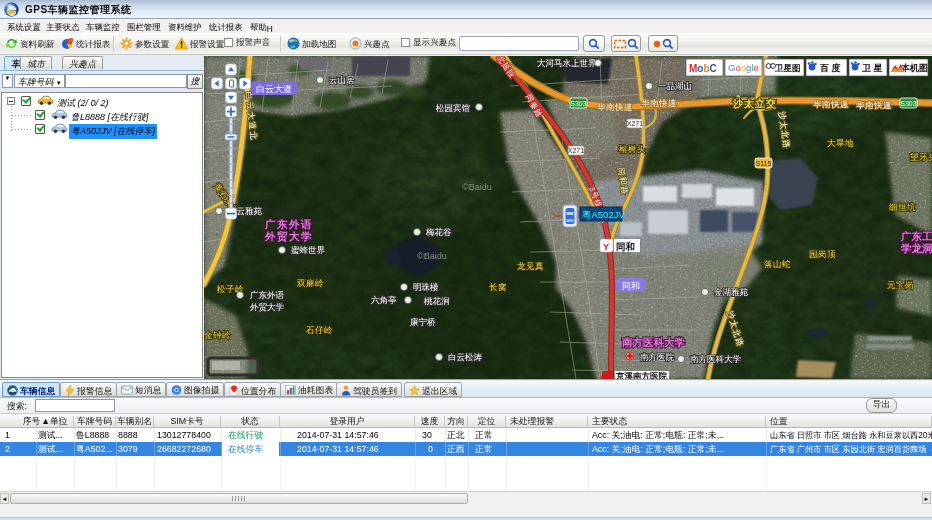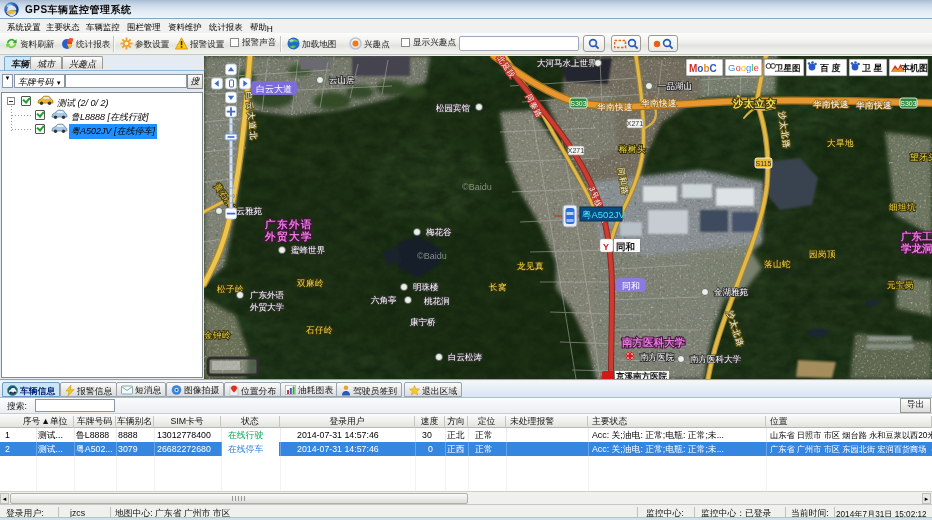--- a/index.html
+++ b/index.html
@@ -99,21 +99,21 @@
           <line x1="10.7" y1="2.3" x2="2.3" y2="10.7"></line>
         </g>
       </g>
       <circle cx="6.5" cy="6.5" r="1.8" fill="#fefbe8"></circle>
     </svg>参数设置</div>
 <div class="tbtn" style="left:175px"><svg width="13" height="13" viewBox="0 0 13 13" style="vertical-align:-3px;margin-right:2px">
       <path d="M6.5,0.8 L12.6,12 H0.4 Z" fill="#f8c818" stroke="#d89010" stroke-width="0.8"></path>
       <rect x="5.8" y="4" width="1.5" height="4.2" fill="#222"></rect>
       <rect x="5.8" y="9.2" width="1.5" height="1.5" fill="#222"></rect>
     </svg>报警设置</div>
-<div class="tbtn" style="left:230px"><span class="ckb"></span>报警声音</div>
+<div class="tbtn" style="left:224px"><span class="ckb"></span>报警声音</div>
 <div class="tsep" style="left:280px"></div>
 <div class="tbtn" style="left:287px"><svg width="13" height="13" viewBox="0 0 13 13" style="vertical-align:-3px;margin-right:2px">
       <circle cx="6.5" cy="6.5" r="6" fill="#2468c8"></circle>
       <path d="M1.5,4 Q4,1.5 8,2.2 Q11,3 11.5,5.5 Q8,4 6,5 Q3,6.5 1.5,4 Z" fill="#58c858"></path>
       <path d="M3,9.5 Q6,8 9,9 Q7.5,11.5 5,11.2 Q3.5,10.8 3,9.5 Z" fill="#58c858"></path>
       <ellipse cx="4.5" cy="3.5" rx="2" ry="1" fill="rgba(255,255,255,0.5)"></ellipse>
     </svg>加载地图</div>
 <div class="tbtn" style="left:349px"><svg width="13" height="13" viewBox="0 0 13 13" style="vertical-align:-3px;margin-right:2px">
       <circle cx="6.5" cy="6.5" r="5.5" fill="none" stroke="#b8c4d4" stroke-width="1.5"></circle>
       <circle cx="6.5" cy="6.5" r="3" fill="#f07818"></circle>
@@ -132,21 +132,21 @@
     </svg></div>
 <div class="qbtn" style="left:648px;width:30px;padding-top:2px"><svg width="10" height="12" viewBox="0 0 10 12" style="vertical-align:-2px">
       <circle cx="5" cy="6" r="3.2" fill="#e86018"></circle>
     </svg><svg width="12" height="12" viewBox="0 0 12 12" style="vertical-align:-2px">
       <circle cx="5" cy="5" r="3.4" fill="none" stroke="#2858b8" stroke-width="1.6"></circle>
       <line x1="7.6" y1="7.6" x2="10.6" y2="10.6" stroke="#2858b8" stroke-width="1.8"></line>
     </svg></div>
 
 <div class="abs" id="leftpanel">
   <div class="ltab active" style="left:4px">车辆</div>
-  <div class="ltab" style="left:30px">城市</div>
+  <div class="ltab" style="left:20px">城市</div>
   <div class="ltab" style="left:62px">兴趣点</div>
   <div class="abs" id="ltabline"></div>
   <div class="abs" id="lsearch">
     <div class="combo" style="left:1px;top:2px;width:11px;height:14px;font-size:6px;text-align:center">▼</div>
     <div class="combo" style="left:13px;top:2px;width:51px;height:14px;font-size:8.8px;padding:2px 0 0 3px">车牌号码 <span style="font-size:6px">▼</span></div>
     <div class="combo" style="left:64px;top:2px;width:122px;height:14px"></div>
     <div style="position:absolute;left:186px;top:2px;width:16px;height:15px;background:linear-gradient(180deg,#fcfcfc,#dcdcda);border:1px solid #888;font-size:8.8px;text-align:center;padding-top:1px">搜</div>
   </div>
   <div class="abs" id="tree">
     <div class="abs" style="left:5px;top:4px;width:8px;height:8px;background:#fff;border:1px solid #888"></div>
@@ -604,21 +604,21 @@
           <path d="M1,10.5 C1,7 3,6 5,6 C7,6 9,7 9,10.5 Z" fill="#2858b8"></path>
         </svg>驾驶员签到</div>
     <div class="btab" style="left:404px"><svg width="11" height="11" viewBox="0 0 11 11" style="vertical-align:-2px;margin-right:2px">
           <path d="M5.5,0.5 L6.9,3.8 10.5,4.1 7.8,6.5 8.6,10 5.5,8.1 2.4,10 3.2,6.5 0.5,4.1 4.1,3.8 Z" fill="#f5c830" stroke="#c89820" stroke-width="0.5"></path>
         </svg>退出区域</div>
   </div>
   <div class="abs" id="bfilter">
     <span class="abs" style="left:7px;top:3px">搜索:</span>
     <span class="abs combo" style="left:35px;top:1px;width:80px;height:13px"></span>
     <span class="abs" style="left:122px;top:18px">已选择：2辆;  在线：2辆;  离线：0辆</span>
-    <span class="abs" style="left:900px;top:0px;width:31px;height:15px;background:linear-gradient(180deg,#fdfdfd,#dcdcda);border:1px solid #999;border-radius:0;text-align:center">导出</span>
+    <span class="abs" style="left:866px;top:0px;width:31px;height:15px;background:linear-gradient(180deg,#fdfdfd,#dcdcda);border:1px solid #999;border-radius:6px;text-align:center">导出</span>
   </div>
   <div class="abs" id="btable">
     <div class="abs" id="bheader">
       <div class="hc" style="left:4px;width:56px">序号</div>
       <div class="hc" style="left:36px;width:38px">▲单位</div>
       <div class="hc" style="left:74px;width:42px">车牌号码</div>
       <div class="hc" style="left:116px;width:38px">车辆别名</div>
       <div class="hc" style="left:154px;width:67px">SIM卡号</div>
       <div class="hc" style="left:221px;width:59px">状态</div>
       <div class="hc" style="left:280px;width:135px">登录用户</div>
@@ -695,29 +695,14 @@
         <div class="abs" style="left:588px;top:0;width:1px;height:35px;background:rgba(0,0,0,0.05)"></div>
         <div class="abs" style="left:766px;top:0;width:1px;height:35px;background:rgba(0,0,0,0.05)"></div>
       </div>
   </div>
   <div class="abs" id="hscroll">
     <div class="abs" style="left:0;top:1px;width:9px;height:11px;background:#e8e8e4;border:1px solid #c0c0ba;font-size:6px;text-align:center;padding-top:2px">◄</div>
     <div class="abs" style="left:10px;top:1px;width:458px;height:11px;background:linear-gradient(180deg,#fafafa,#dcdcd8);border:1px solid #b0b0aa;border-radius:2px"></div>
       <div class="abs" style="left:232px;top:4px;width:14px;height:5px;background:repeating-linear-gradient(90deg,#999 0 1px,transparent 1px 3px)"></div>
     <div class="abs" style="left:922px;top:1px;width:9px;height:11px;background:#e8e8e4;border:1px solid #c0c0ba;font-size:6px;text-align:center;padding-top:2px">►</div>
   </div>
-  <div class="abs" id="statusbar">
-    <span class="abs" style="left:6px;top:3px">登录用户:</span>
-    <span class="abs" style="left:70px;top:3px">jzcs</span>
-    <span class="abs" style="left:115px;top:3px">地图中心: 广东省 广州市 市区</span>
-    <span class="abs" style="left:646px;top:3px">监控中心:</span>
-    <span class="abs" style="left:701px;top:3px">监控中心：已登录</span>
-    <span class="abs" style="left:791px;top:3px">当前时间:</span>
-    <span class="abs" style="left:836px;top:4px;font-size:8.2px;white-space:nowrap">2014年7月31日 15:02:12</span>
-    <span class="sdiv" style="left:58px"></span>
-    <span class="sdiv" style="left:110px"></span>
-    <span class="sdiv" style="left:637px"></span>
-    <span class="sdiv" style="left:694px"></span>
-    <span class="sdiv" style="left:785px"></span>
-    <span class="sdiv" style="left:834px"></span>
-  </div>
 </div>
 <div class="abs" style="left:0;top:517px;width:932px;height:3px;background:#cfe0f2;border-top:1px solid #aac4de"></div>
 
 </body></html>

